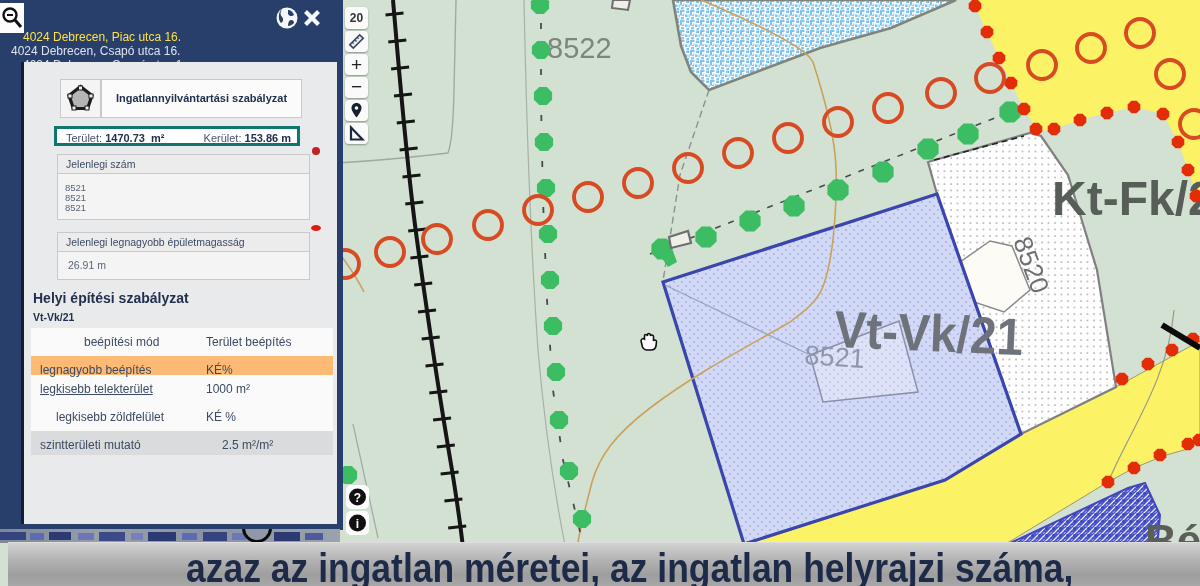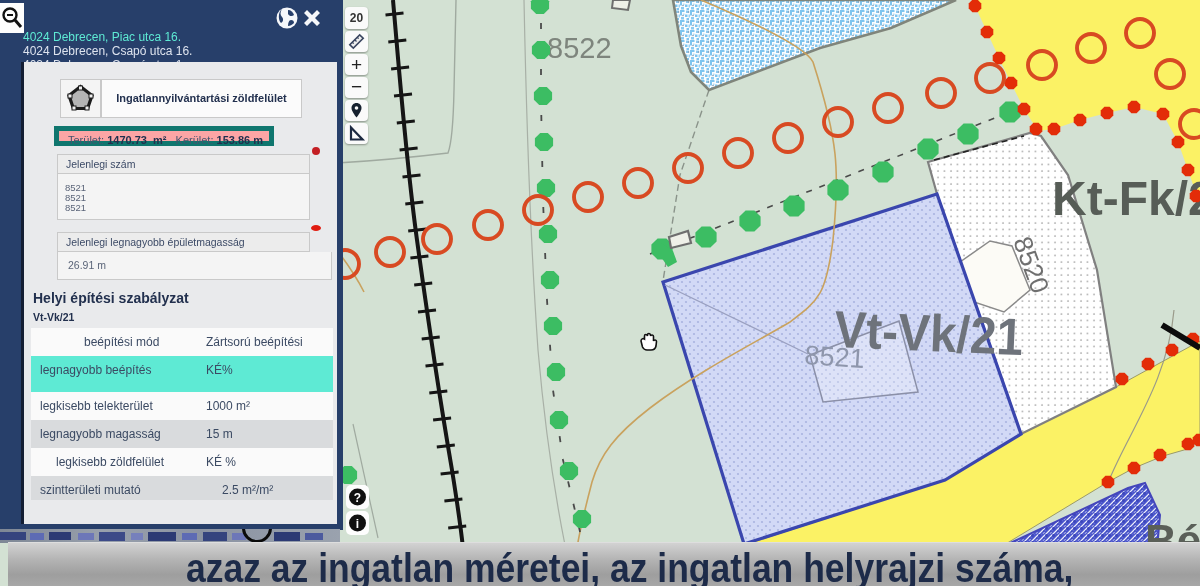--- a/index.html
+++ b/index.html
@@ -205,23 +205,23 @@
 <line x1="1162" y1="325" x2="1200" y2="348" stroke="#0c0c0c" stroke-width="6"></line>
 
 <g transform="translate(636,332)">
   <path d="M5,9 C5,7 7,6 8.5,7 L8.5,4 C8.5,2 11,2 11.5,4 L11.5,3 C11.5,1 14,1 14.5,3 L14.5,4 C15,2.5 17.5,2.5 17.5,4.5 L17.5,9 C18,7.5 20.5,7.5 20.5,9.5 L20,14 C19.5,16.5 18,18 15,18 L11,18 C9,18 7.5,17 6.5,15 Z" fill="#ffffff" stroke="#111111" stroke-width="1.6"></path>
 </g>
 </svg>
 </div>
 
 <div id="panel" class="abs" style="left:0;top:0;width:343px;height:530px;background:#273f6a;">
 
-  <div class="abs" style="left:23px;top:30px;font-size:12px;color:#5eead4;">4024 Debrecen, Piac utca 16.</div>
-
-  <div class="abs" style="left:23px;top:44px;font-size:12px;color:#dde3ee;">4024 Debrecen, Csapó utca 16.</div>
+  <div class="abs" style="left:23px;top:30px;font-size:12px;color:#fde047;">4024 Debrecen, Piac utca 16.</div>
+
+  <div class="abs" style="left:11px;top:44px;font-size:12px;color:#dde3ee;">4024 Debrecen, Csapó utca 16.</div>
 
   <div class="abs" style="left:23px;top:58px;font-size:12px;color:#dde3ee;">4024 Debrecen, Csapó utca 1</div>
 
   <svg class="abs" style="left:275px;top:6px;" width="24" height="24" viewBox="0 0 24 24">
     <circle cx="12" cy="12" r="10.5" fill="#f5f7fa"></circle>
     <path d="M7,3 C5,6 5,9 7,11 C9,13 8,16 6,17 C3,14 3,6 7,3 Z" fill="#273f6a"></path>
     <path d="M13,4 C16,4 18,6 19,9 C17,11 14,10 13,8 Z" fill="#273f6a"></path>
     <path d="M16,14 C18,14 19,15 19,17 C17,19 15,20 13,20 C13,17 14,14 16,14 Z" fill="#273f6a"></path>
   </svg>
 
@@ -237,52 +237,51 @@
         <g fill="#f0f0f0" stroke="#1c1c1c" stroke-width="1">
           <rect x="17.5" y="6" width="4" height="4"></rect>
             <rect x="28" y="14" width="4" height="4"></rect>
           <rect x="24" y="26" width="4" height="4"></rect>
             <rect x="11" y="26" width="4" height="4"></rect>
           <rect x="7" y="14" width="4" height="4"></rect>
         </g>
       </svg>
     </div>
 
-    <div class="abs" style="left:77px;top:17px;width:201px;height:39px;background:#fbfbfb;border:1px solid #c9c9c9;box-sizing:border-box;text-align:center;line-height:37px;font-size:11px;font-weight:bold;color:#22304e;">Ingatlannyilvántartási zöldfelület</div>
-
-    <div class="abs" style="left:30px;top:64px;width:220px;height:20px;background:#fca5a5;border:5px solid #0f766e;box-sizing:border-box;font-size:11px;line-height:18px;color:#46536e;">
+    <div class="abs" style="left:77px;top:17px;width:201px;height:39px;background:#fbfbfb;border:1px solid #c9c9c9;box-sizing:border-box;text-align:center;line-height:37px;font-size:11px;font-weight:bold;color:#22304e;">Ingatlannyilvántartási szabályzat</div>
+
+    <div class="abs" style="left:30px;top:64px;width:246px;height:20px;background:#ffffff;border:3px solid #0f766e;box-sizing:border-box;font-size:11px;line-height:18px;color:#46536e;">
       <span style="margin-left:9px;">Terület:</span> <b style="color:#22304e;">1470.73&nbsp; m²</b>
       <span style="float:right;margin-right:6px;">Kerület: <b style="color:#22304e;">153.86 m</b></span>
     </div>
 
     <div class="abs" style="left:33px;top:92px;width:253px;height:20px;background:#ececec;border:1px solid #c9c9c9;box-sizing:border-box;font-size:10.5px;line-height:18px;color:#3c4a66;"><span style="margin-left:8px;">Jelenlegi szám</span></div>
 
     <div class="abs" style="left:33px;top:112px;width:253px;height:46px;background:#f4f4f4;border:1px solid #c9c9c9;border-top:none;box-sizing:border-box;font-size:9.5px;line-height:10px;color:#5a6478;padding:9px 0 0 7px;">8521<br>8521<br>8521</div>
 
     <div class="abs" style="left:288px;top:85px;width:8px;height:8px;border-radius:50%;background:#c41f24;"></div>
 
     <div class="abs" style="left:287px;top:163px;width:10px;height:6px;border-radius:50%;background:#e01c10;"></div>
 
     <div class="abs" style="left:33px;top:170px;width:253px;height:20px;background:#ececec;border:1px solid #c9c9c9;box-sizing:border-box;font-size:10.5px;line-height:18px;color:#3c4a66;"><span style="margin-left:8px;">Jelenlegi legnagyobb épületmagasság</span></div>
 
-    <div class="abs" style="left:33px;top:190px;width:275px;height:28px;background:#f4f4f4;border:1px solid #c9c9c9;border-top:none;box-sizing:border-box;font-size:10.5px;line-height:26px;color:#5a6478;"><span style="margin-left:10px;">26.91 m</span></div>
+    <div class="abs" style="left:33px;top:190px;width:253px;height:28px;background:#f4f4f4;border:1px solid #c9c9c9;border-top:none;box-sizing:border-box;font-size:10.5px;line-height:26px;color:#5a6478;"><span style="margin-left:10px;">26.91 m</span></div>
 
     <div class="abs" style="left:9px;top:228px;font-size:14px;font-weight:bold;color:#22304e;">Helyi építési szabályzat</div>
 
     <div class="abs" style="left:9px;top:249px;font-size:10.5px;font-weight:bold;color:#22304e;">Vt-Vk/21</div>
 
     <div class="abs" style="left:7px;top:266px;width:302px;font-size:12px;color:#3b4a63;">
 
-      <div style="height:28px;line-height:28px;background:#fafafa;"><span style="margin-left:9px;padding-left:44px;">beépítési mód</span><span style="position:absolute;left:175px;">Zártsorú beépítési</span></div>
-
-      <div style="height:36px;line-height:28px;background:#5eead4;"><span style="margin-left:9px;">legnagyobb beépítés</span><span style="position:absolute;left:175px;">KÉ%</span></div>
-
-      <div style="height:28px;line-height:28px;background:#fafafa;"><span style="margin-left:9px;">legkisebb telekterület</span><span style="position:absolute;left:175px;">1000 m²</span></div>
-
-      <div style="height:28px;line-height:28px;background:#d9dbdd;"><span style="margin-left:9px;">legnagyobb magasság</span><span style="position:absolute;left:175px;">15 m</span></div>
+      <div style="height:28px;line-height:28px;background:#fafafa;"><span style="margin-left:9px;padding-left:44px;">beépítési mód</span><span style="position:absolute;left:175px;">Terület beépítés</span></div>
+
+      <div style="height:19px;line-height:28px;background:#fdba74;"><span style="margin-left:9px;">legnagyobb beépítés</span><span style="position:absolute;left:175px;">KÉ%</span></div>
+
+      <div style="height:28px;line-height:28px;background:#fafafa;text-decoration:underline;"><span style="margin-left:9px;">legkisebb telekterület</span><span style="position:absolute;left:175px;">1000 m²</span></div>
+
 
       <div style="height:28px;line-height:28px;background:#fafafa;padding-left:16px;"><span style="margin-left:9px;">legkisebb zöldfelület</span><span style="position:absolute;left:175px;">KÉ %</span></div>
 
       <div style="height:24px;line-height:28px;background:#d9dbdd;"><span style="margin-left:9px;">szintterületi mutató</span><span style="position:absolute;left:191px;">2.5 m²/m²</span></div>
     </div>
   </div>
 
   <div class="abs" style="left:0;top:3px;width:24px;height:30px;background:#fdfdfd;">
     <svg width="24" height="30" viewBox="0 0 24 30">
       <circle cx="10" cy="12" r="6.5" fill="none" stroke="#111" stroke-width="2.4"></circle>

